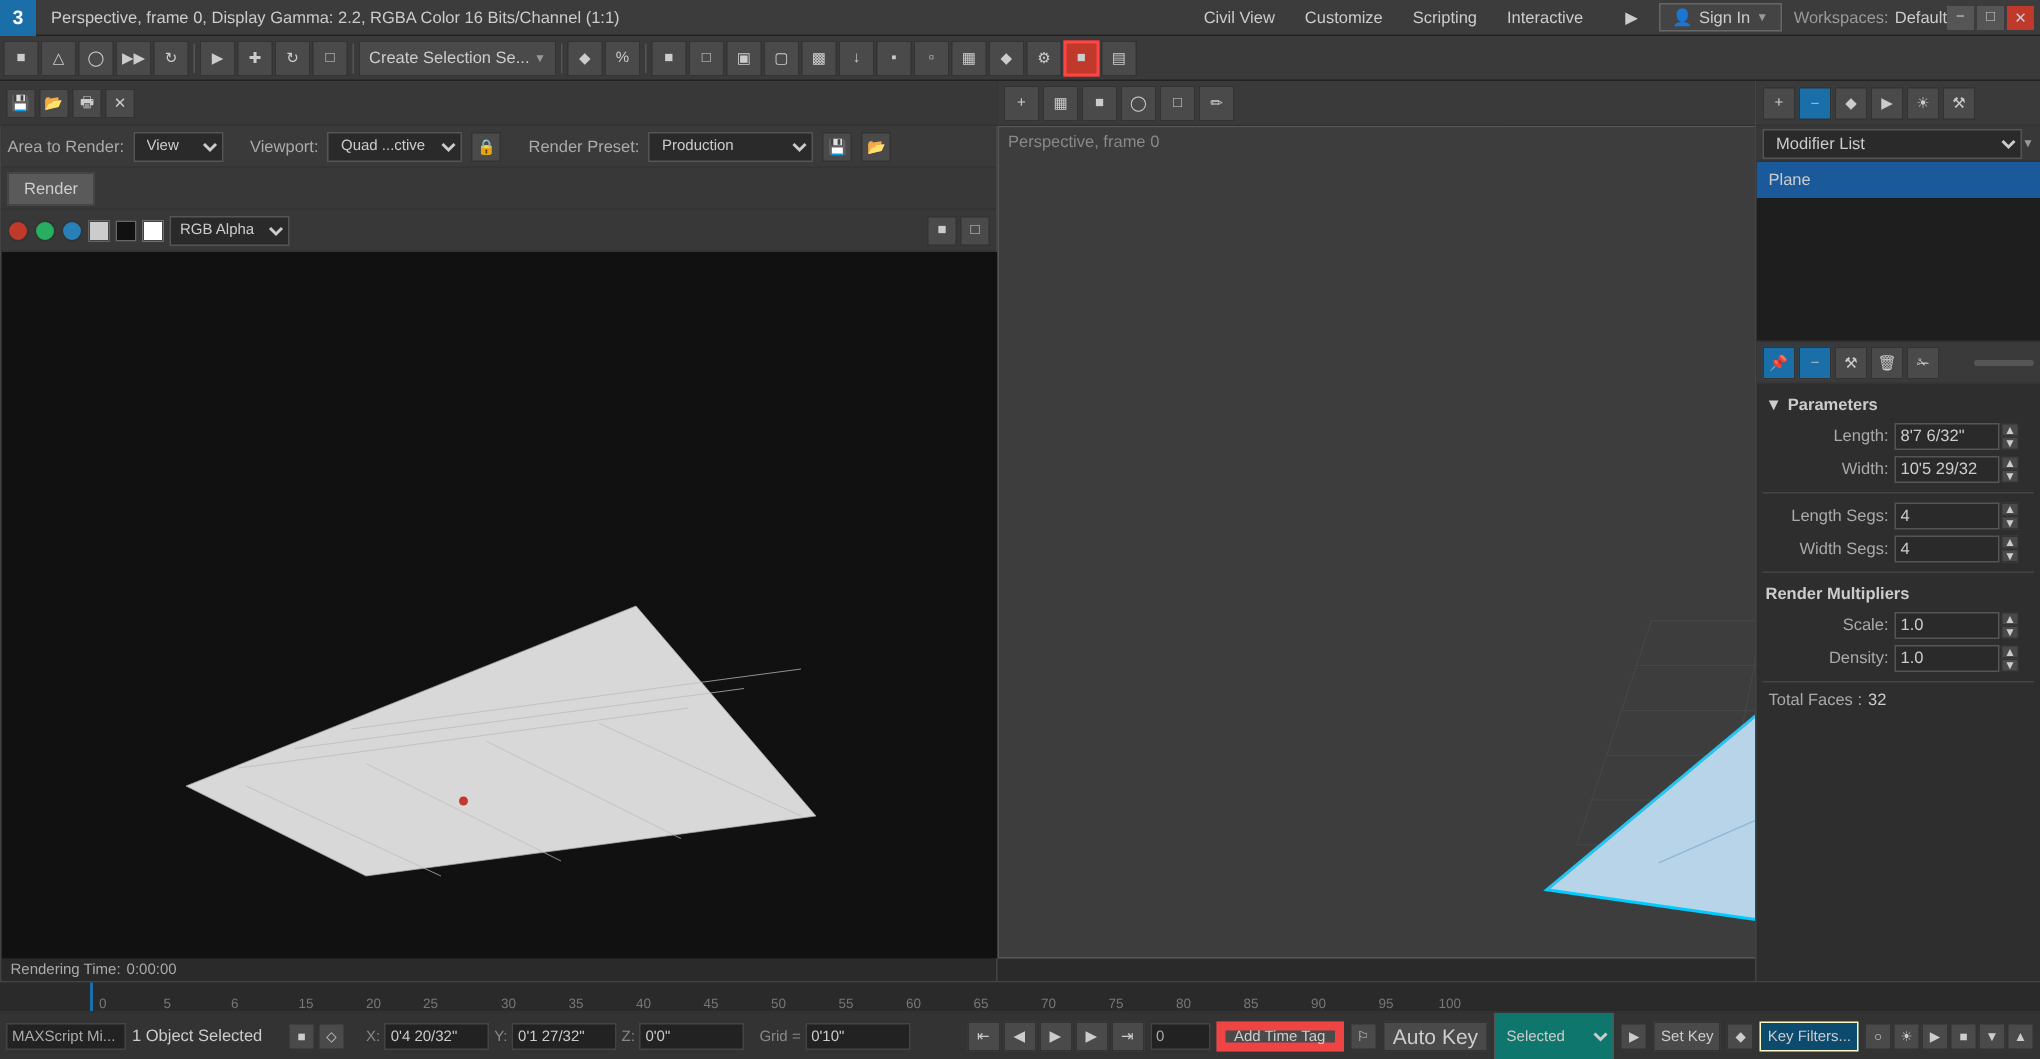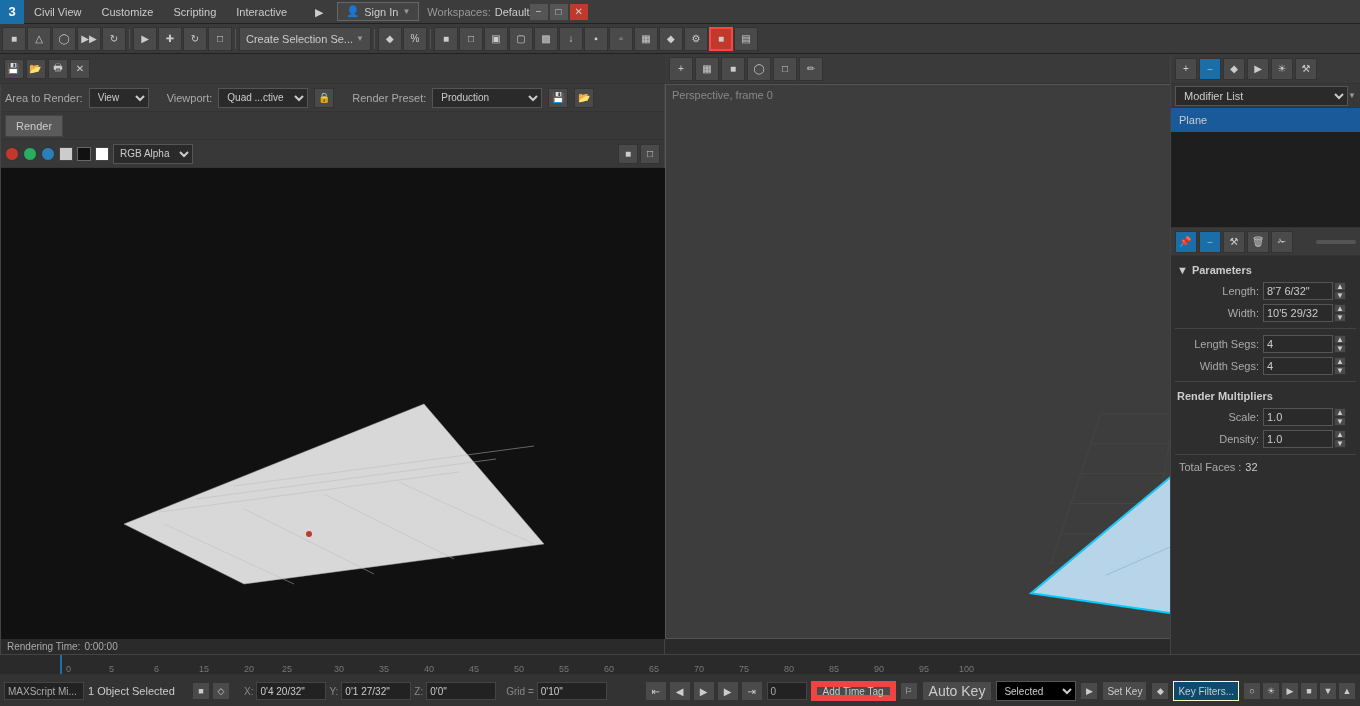--- a/index.html
+++ b/index.html
@@ -148,21 +148,21 @@
     }
     .status-field { height: 18px; background: #222; border: 1px solid #444; color: #aaa; font-size: 10px; padding: 0 3px; display: flex; align-items: center; min-width: 40px; }
     .coord-display { display: flex; align-items: center; gap: 3px; margin-left: 10px; }
     .coord-label { color: #888; font-size: 10px; }
     .coord-value { height: 18px; background: #222; border: 1px solid #444; color: #ccc; font-size: 10px; padding: 0 3px; min-width: 70px; display: flex; align-items: center; }
     .grid-display { display: flex; align-items: center; gap: 3px; margin-left: 6px; }
     .anim-controls { display: flex; align-items: center; gap: 2px; margin-left: auto; }
     .anim-btn { width: 22px; height: 20px; background: #4a4a4a; border: 1px solid #333; color: #ccc; cursor: pointer; display: flex; align-items: center; justify-content: center; font-size: 10px; }
     .add-time-tag-btn { height: 20px; background: #4a4a4a; border: 6px solid #ef4444; color: #ccc; cursor: pointer; padding: 0 6px; font-size: 10px; display: flex; align-items: center; }
     .auto-key-btn { height: 20px; background: #4a4a4a; border: 1px solid #333; color: #ccc; cursor: pointer; padding: 0 6px; font-size: 14px; }
-    .selected-dropdown { height: 20px; background: #000000; border: 1px solid #555; color: #ccc; font-size: 10px; padding: 0 3px; width: 80px; }
+    .selected-dropdown { height: 32px; background: #0f766e; border: 1px solid #555; color: #ccc; font-size: 10px; padding: 0 3px; width: 80px; }
     .set-key-btn { height: 20px; background: #4a4a4a; border: 1px solid #333; color: #ccc; cursor: pointer; padding: 0 4px; font-size: 10px; }
     .key-filters-btn { height: 20px; background: #0c4a6e; border: 1px solid #fef9c3; color: #ccc; cursor: pointer; padding: 0 4px; font-size: 10px; }
     .small-icon-row { display: flex; gap: 1px; }
     .si-btn { width: 18px; height: 18px; background: #4a4a4a; border: 1px solid #333; color: #ccc; cursor: pointer; display: flex; align-items: center; justify-content: center; font-size: 9px; }
 
     
     .render-time-label { color: #aaa; font-size: 10px; }
 
     
     .obj-selected-label { color: #ccc; font-size: 11px; }
@@ -205,20 +205,21 @@
       background: #4a4a4a; border: 1px solid #555; color: #ccc;
       cursor: pointer; padding: 0 10px; font-size: 11px;
       display: flex; align-items: center;
     }
   </style>
 </head>
 <body>
 
 <div id="top-menubar">
   <div class="app-icon">3</div>
+  <span class="title-bar-text">Perspective, frame 0, Display Gamma: 2.2, RGBA Color 16 Bits/Channel (1:1)</span>
   <div class="menu-items">
     <div class="menu-item">Civil View</div>
     <div class="menu-item">Customize</div>
     <div class="menu-item">Scripting</div>
     <div class="menu-item">Interactive</div>
     <div style="width:8px;"></div>
     <div class="menu-item">▶</div>
   </div>
   <div class="sign-in-btn">
     <span>👤</span>

